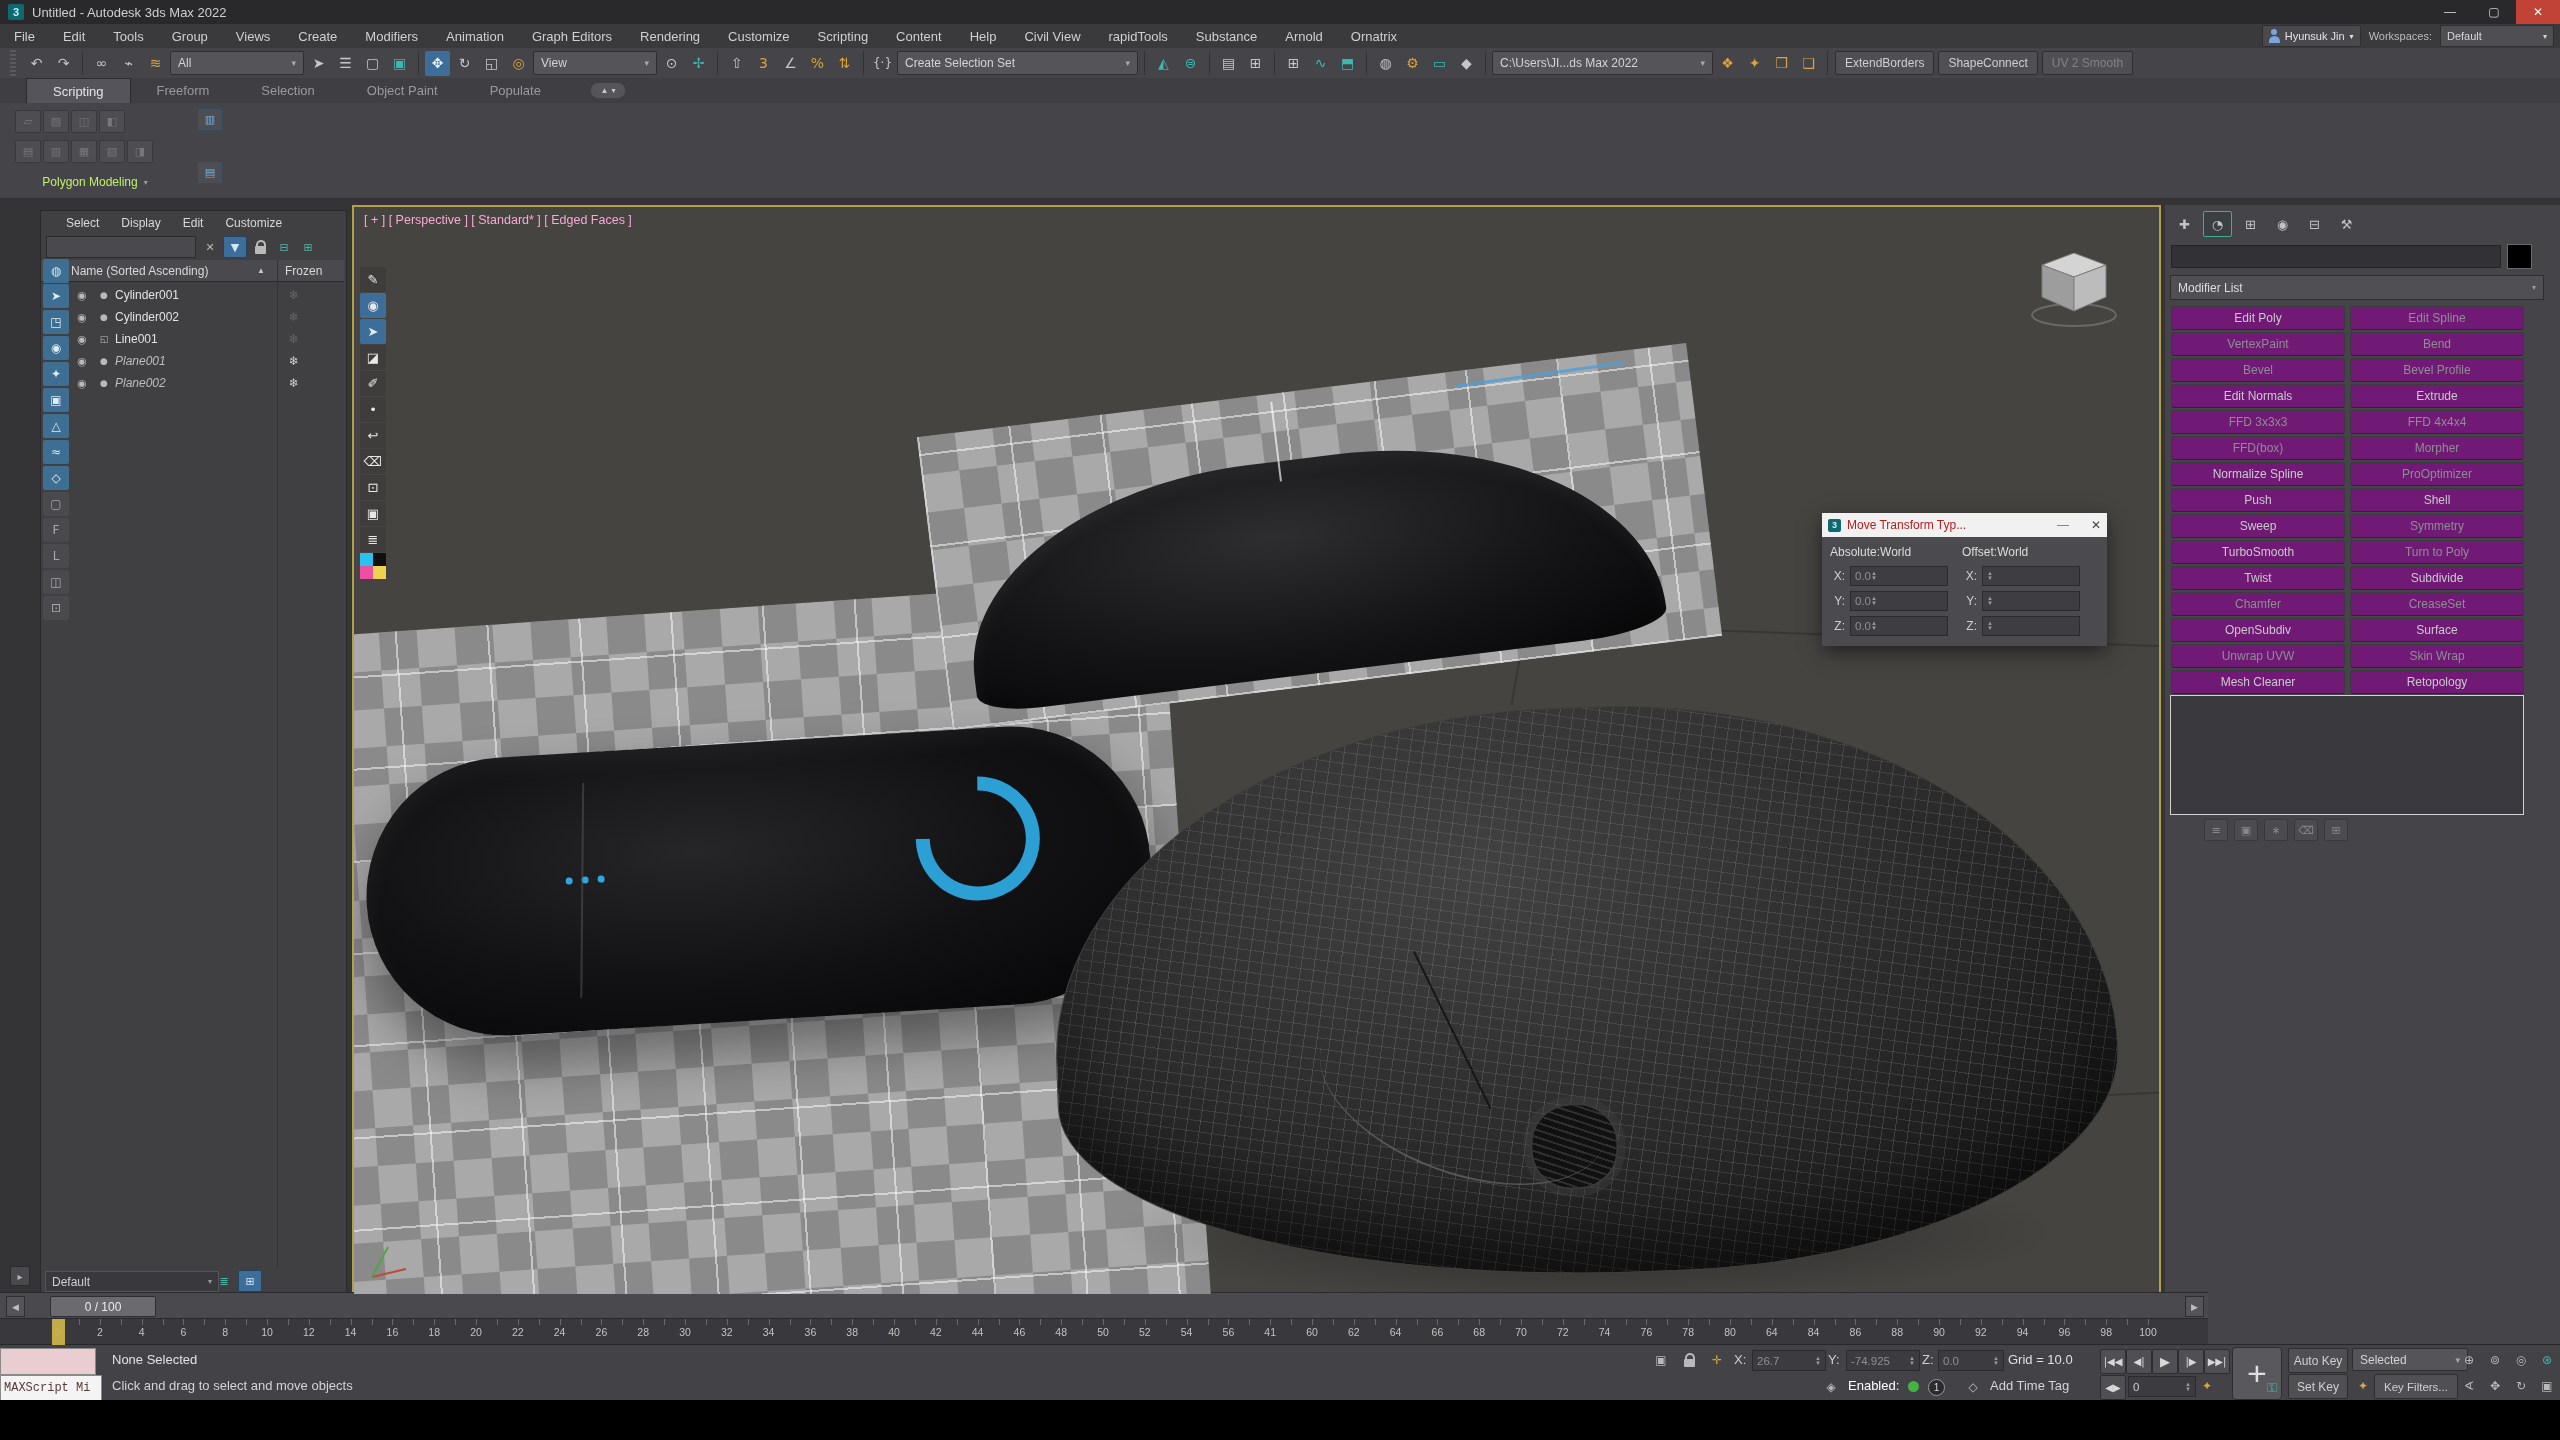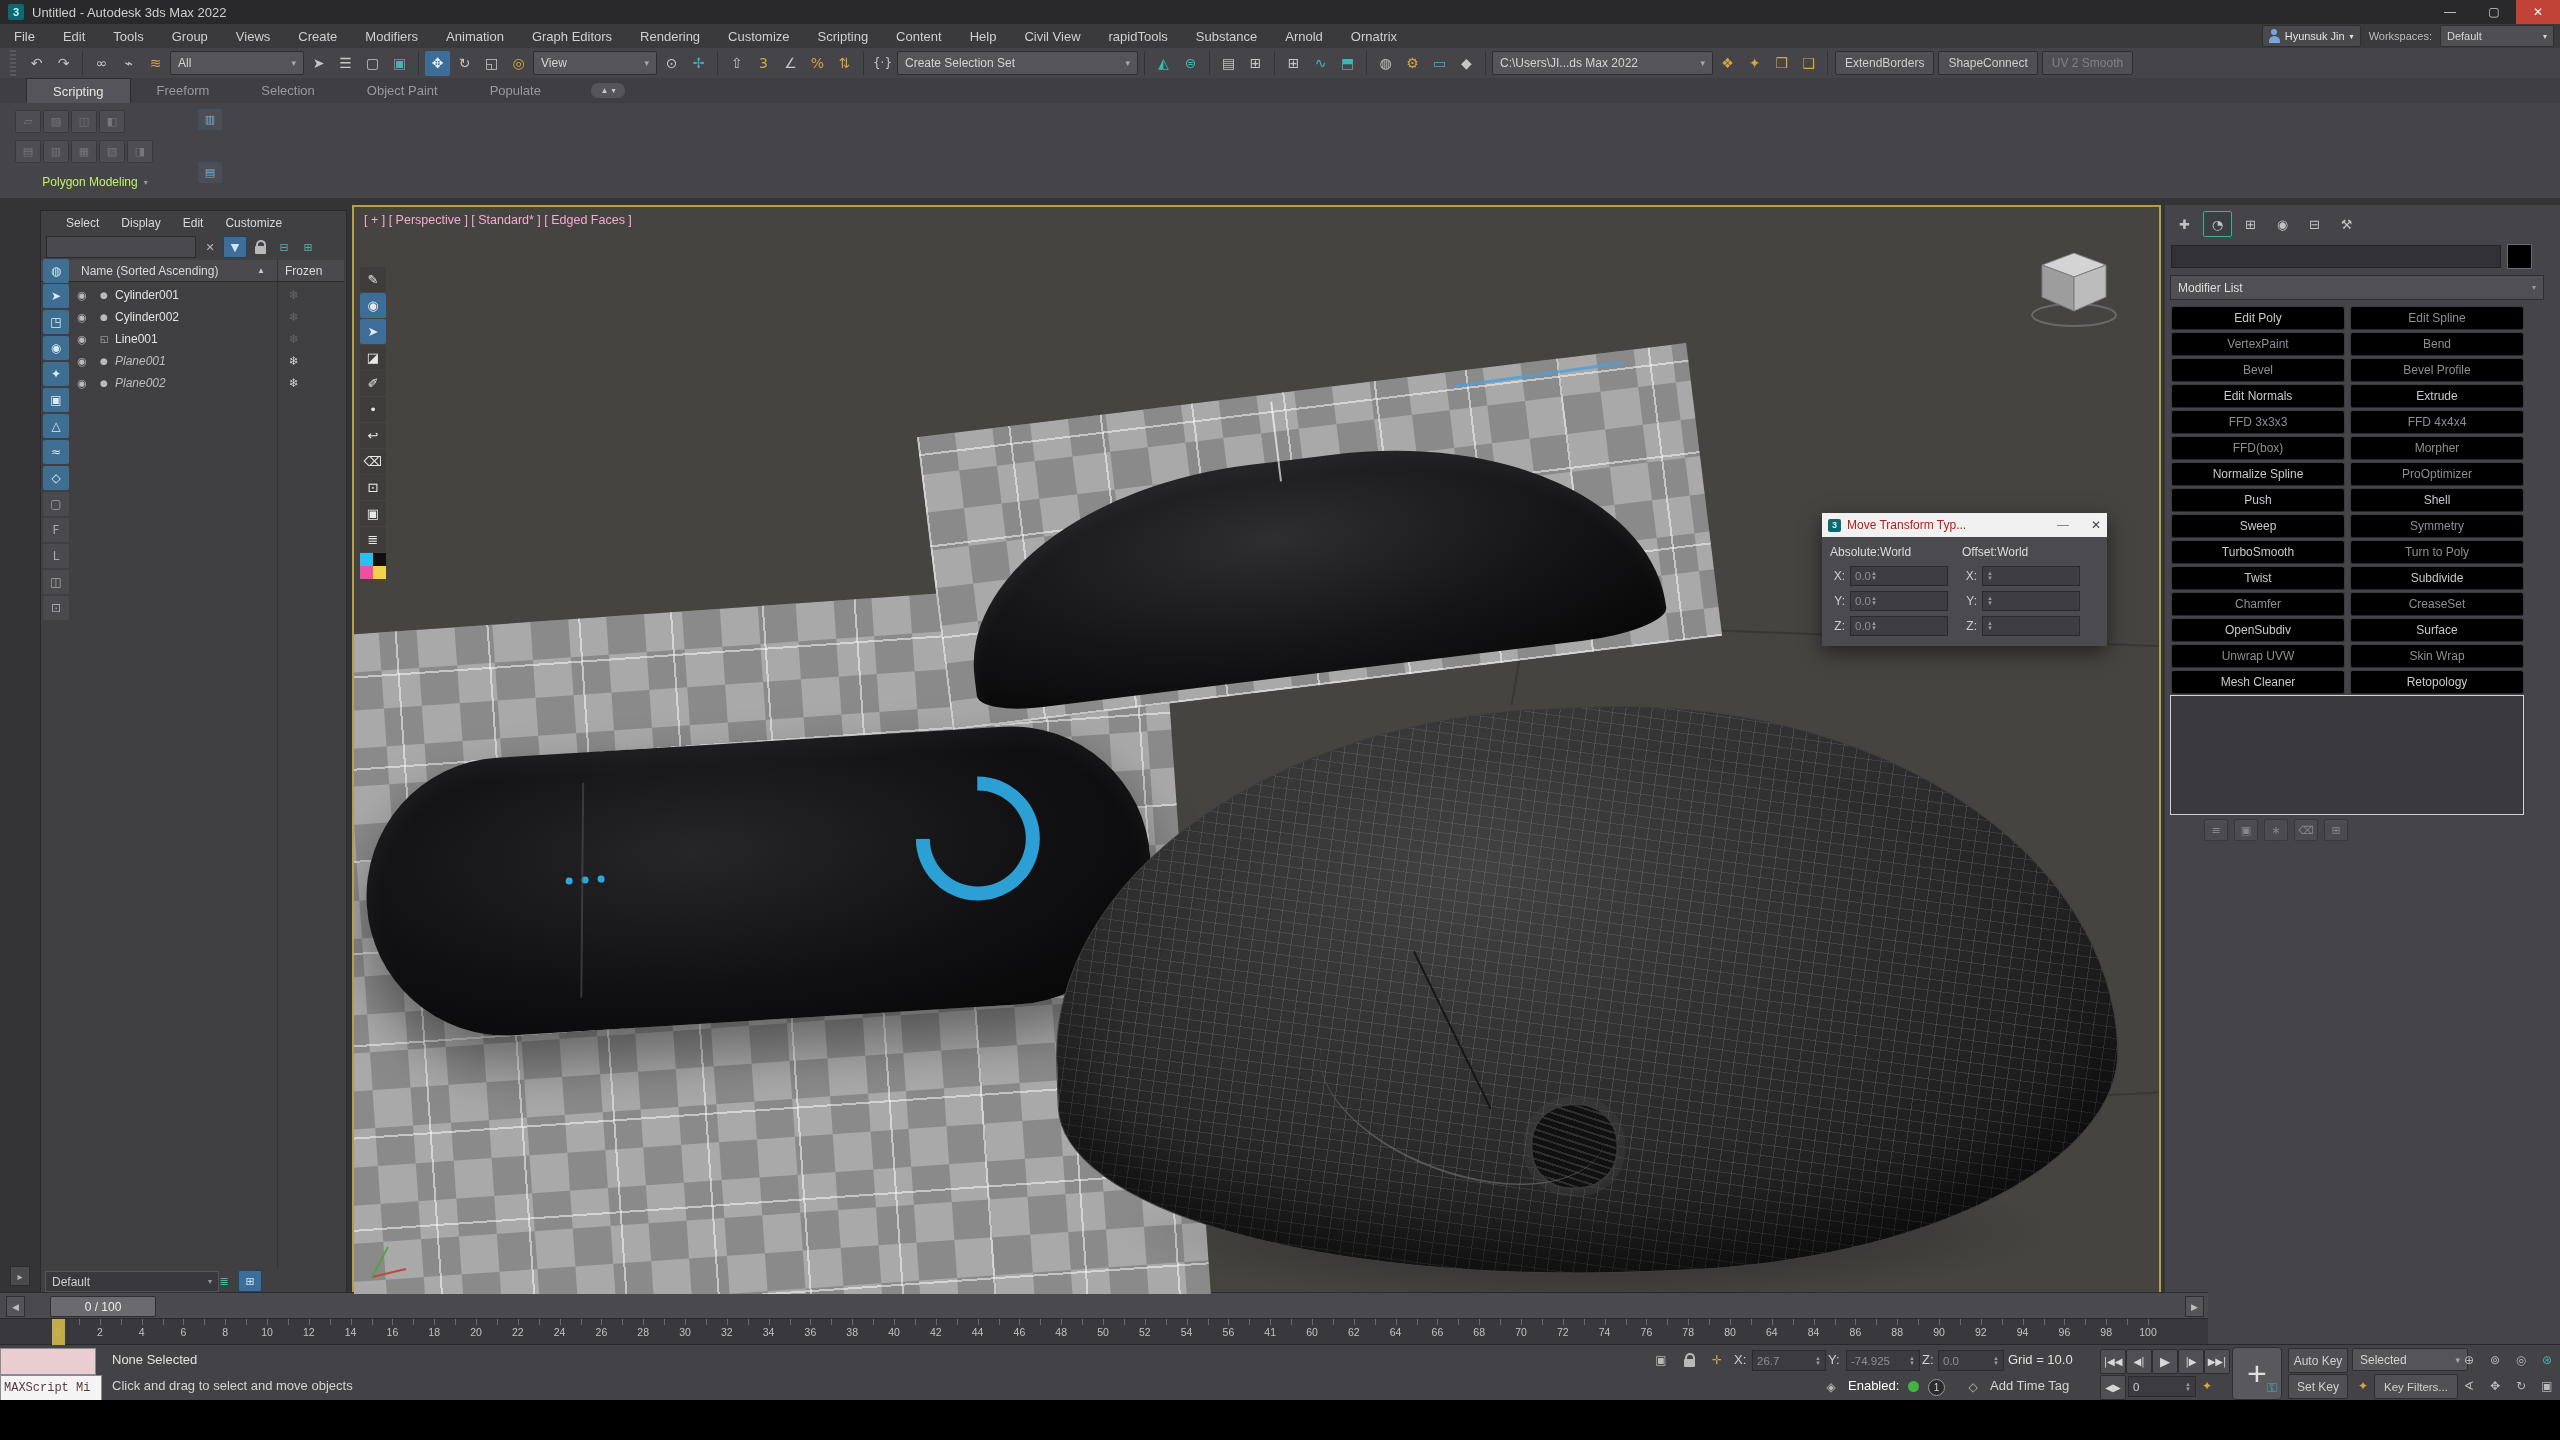--- a/index.html
+++ b/index.html
@@ -135,21 +135,21 @@
   
   #cp{left:2165px;top:205px;width:395px;height:1087px;background:#454449;color:#cfcfcf;font-size:12px}
   .cpt{width:27px;height:24px;display:flex;align-items:center;justify-content:center;color:#c2c2c2;
     font-family:"DejaVu Sans",sans-serif;font-size:13px;border-radius:2px}
   .cpt.active{border:1px solid #3fae8e;background:#3a3f43}
   #cp-name{left:6px;top:40px;width:328px;height:21px;background:#323135;border:1px solid #242327}
   #cp-swatch{left:342px;top:39px;width:23px;height:23px;background:#000;border:1px solid #6a6a6a}
   #modlist{left:5px;top:70px;width:358px;height:23px;background:#504f54;border:1px solid #2e2d30;
     display:flex;align-items:center;justify-content:space-between;padding:0 7px;color:#dedede}
   #mgrid{left:4px;top:100px;width:360px;display:flex;flex-wrap:wrap}
-  .mbtn{width:172px;height:22px;background:#000000;border:1px solid #3b3a3f;border-bottom-color:#28272b;
+  .mbtn{width:172px;height:22px;background:#701a75;border:1px solid #3b3a3f;border-bottom-color:#28272b;
     border-radius:3px;color:#8e8d93;font-size:12px;display:flex;align-items:center;justify-content:center;
     margin:1px 3px 1px 2px;white-space:nowrap;overflow:hidden}
   .mbtn.bright{color:#c9c9cd}
   #stackbox{left:5px;top:490px;width:352px;height:118px;background:#3a393d;border:1px solid #d2d2d2}
   .cps{width:22px;height:20px;display:flex;align-items:center;justify-content:center;color:#88878c;
     font-family:"DejaVu Sans",sans-serif;font-size:11px;background:#4c4b50;border:1px solid #39383c;border-radius:2px;margin:0 3px}
   
   #tslider{left:0;top:1292px;width:2208px;height:26px;background:#4a494d;border-top:1px solid #2c2b2f}
   #tsbtn{left:50px;top:3px;width:104px;height:19px;background:#6b6a6f;border:1px solid #2e2d31;border-radius:2px;
     color:#ececec;font-size:12px;display:flex;align-items:center;justify-content:center}
@@ -357,21 +357,21 @@
     <span class="sxic">✕</span>
     <span class="sxic funnel">▼</span>
     <span class="sxic">
         <span class="lockic"></span>
       </span>
     <span class="sxic teal">⊟</span>
     <span class="sxic teal">⊞</span>
   </div>
   <div id="sx-head" class="abs row">
     <span class="strip-ic blue" style="margin-left:2px">◍</span>
-    <span style="margin-left:12px">Name (Sorted Ascending)</span>
+    <span style="margin-left:2px">Name (Sorted Ascending)</span>
     <span style="position:absolute;left:216px;font-size:8px;color:#c9c9c9">▲</span>
     <span style="position:absolute;left:244px">Frozen</span>
   </div>
   <div class="colline abs"></div>
 
   <div class="abs" style="left:2px;top:72px;display:flex;flex-direction:column">
     <span class="strip-ic blue">➤</span>
     <span class="strip-ic blue">◳</span>
     <span class="strip-ic blue">◉</span>
     <span class="strip-ic blue">✦</span>

